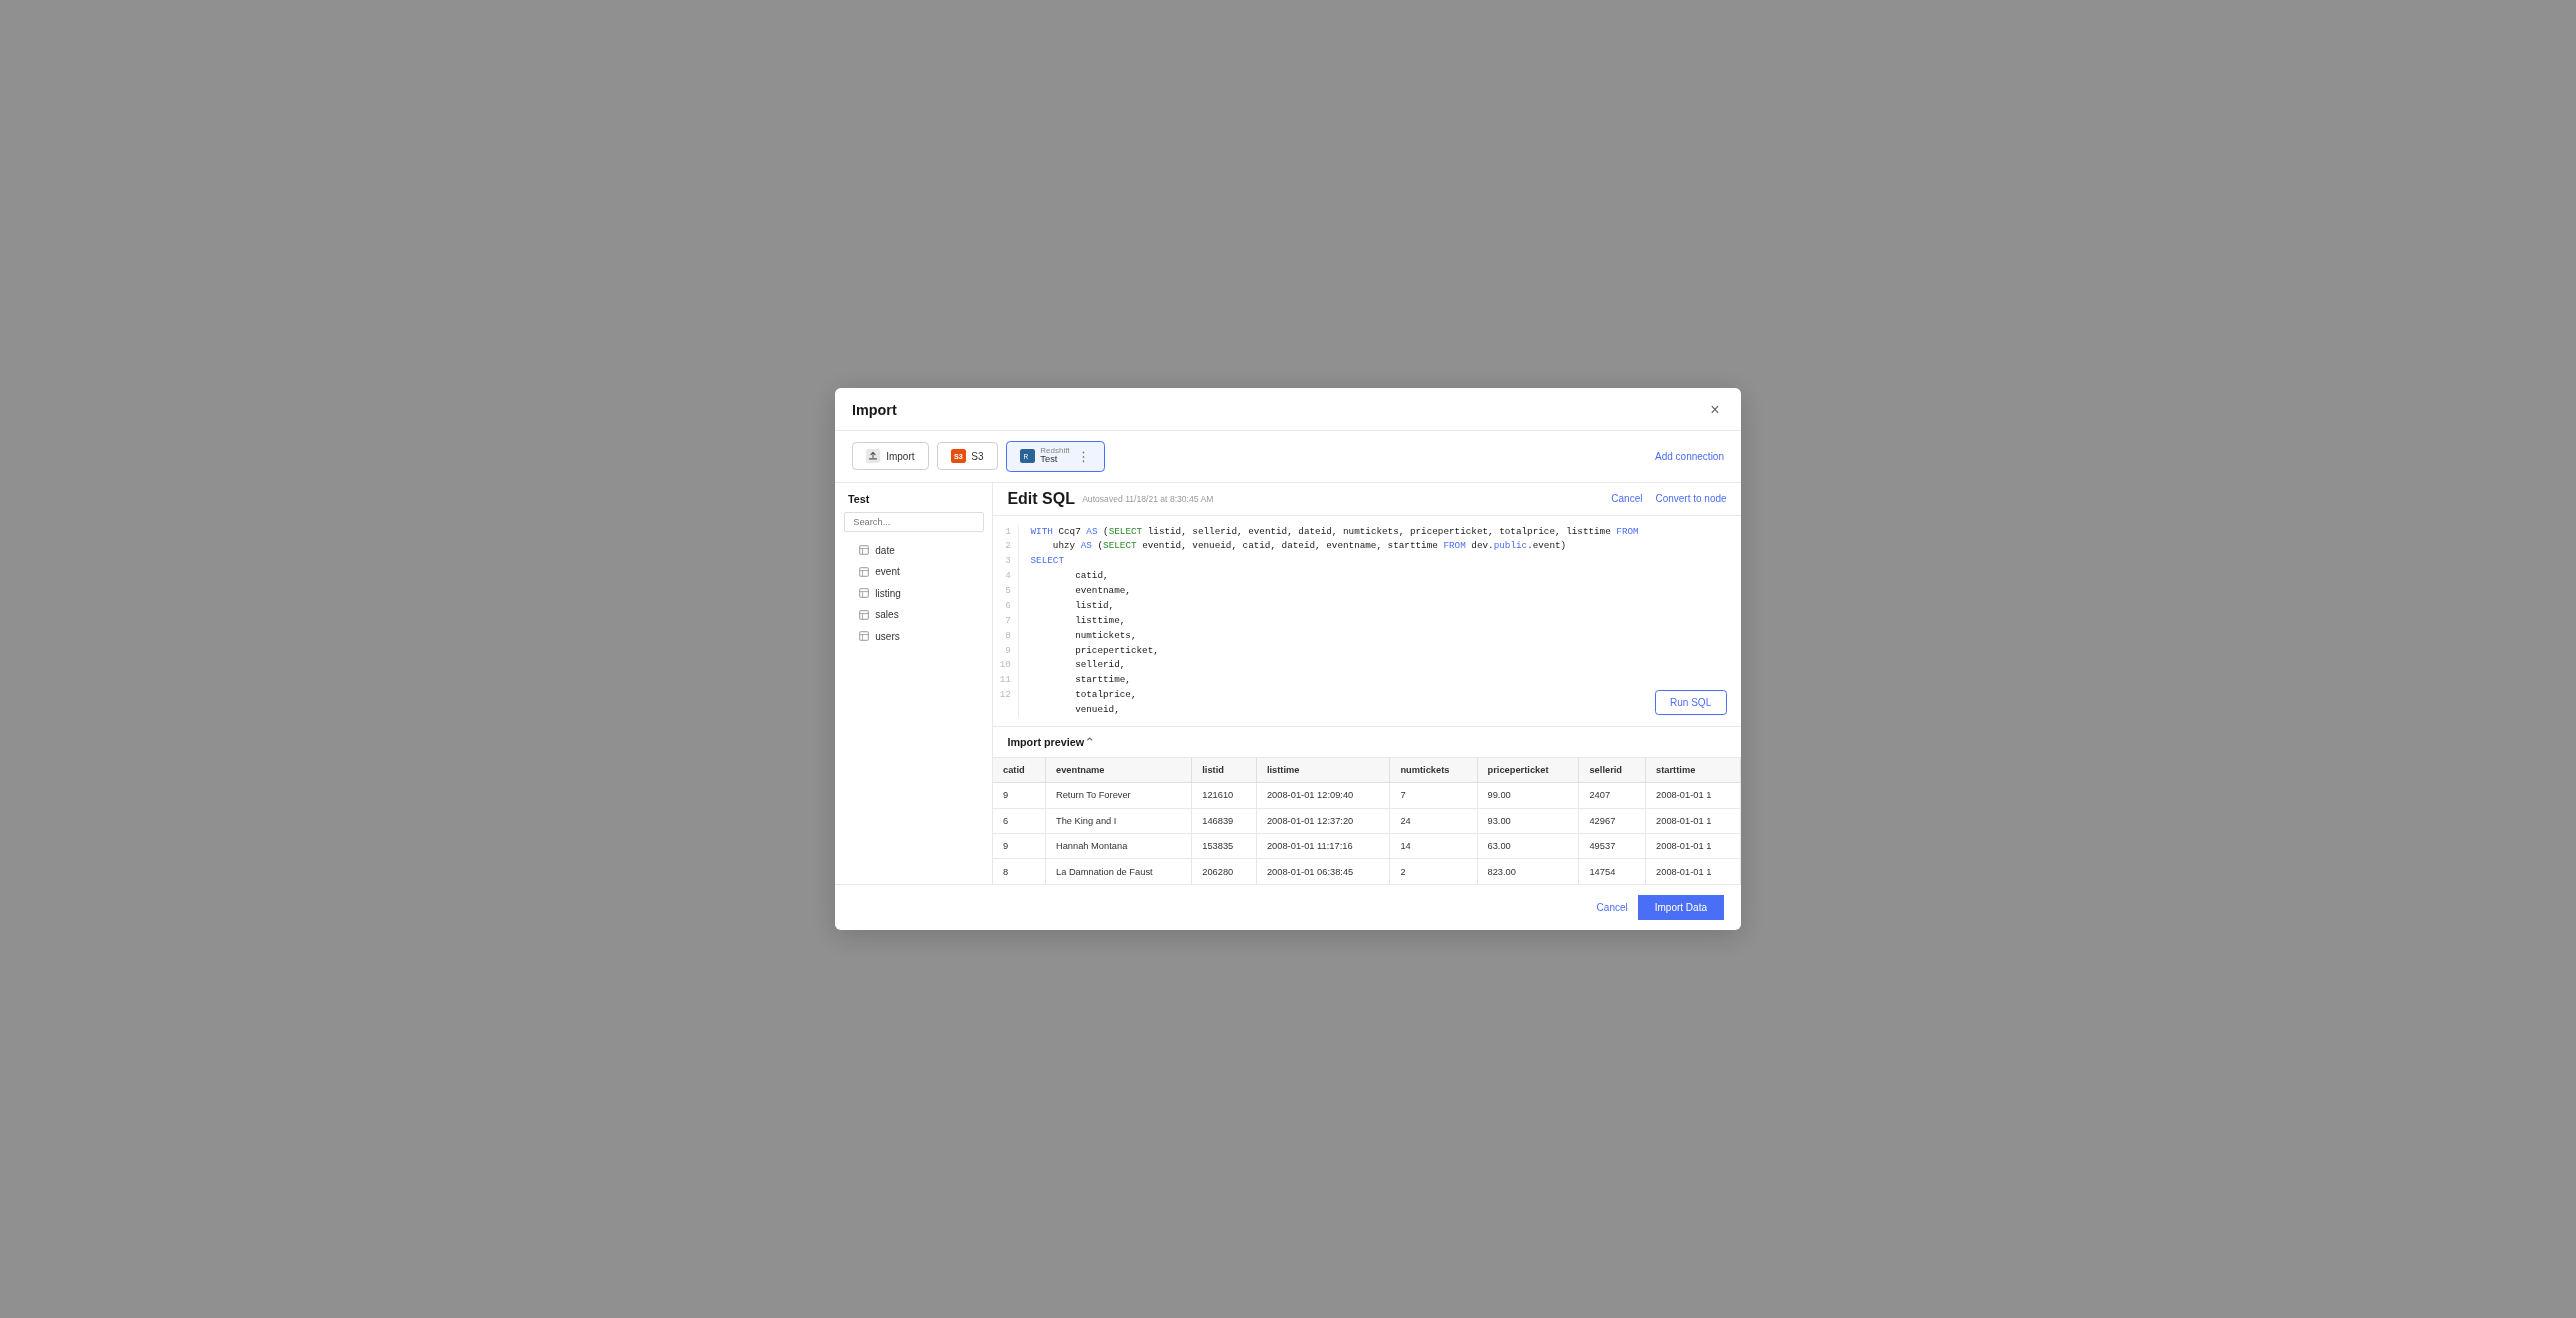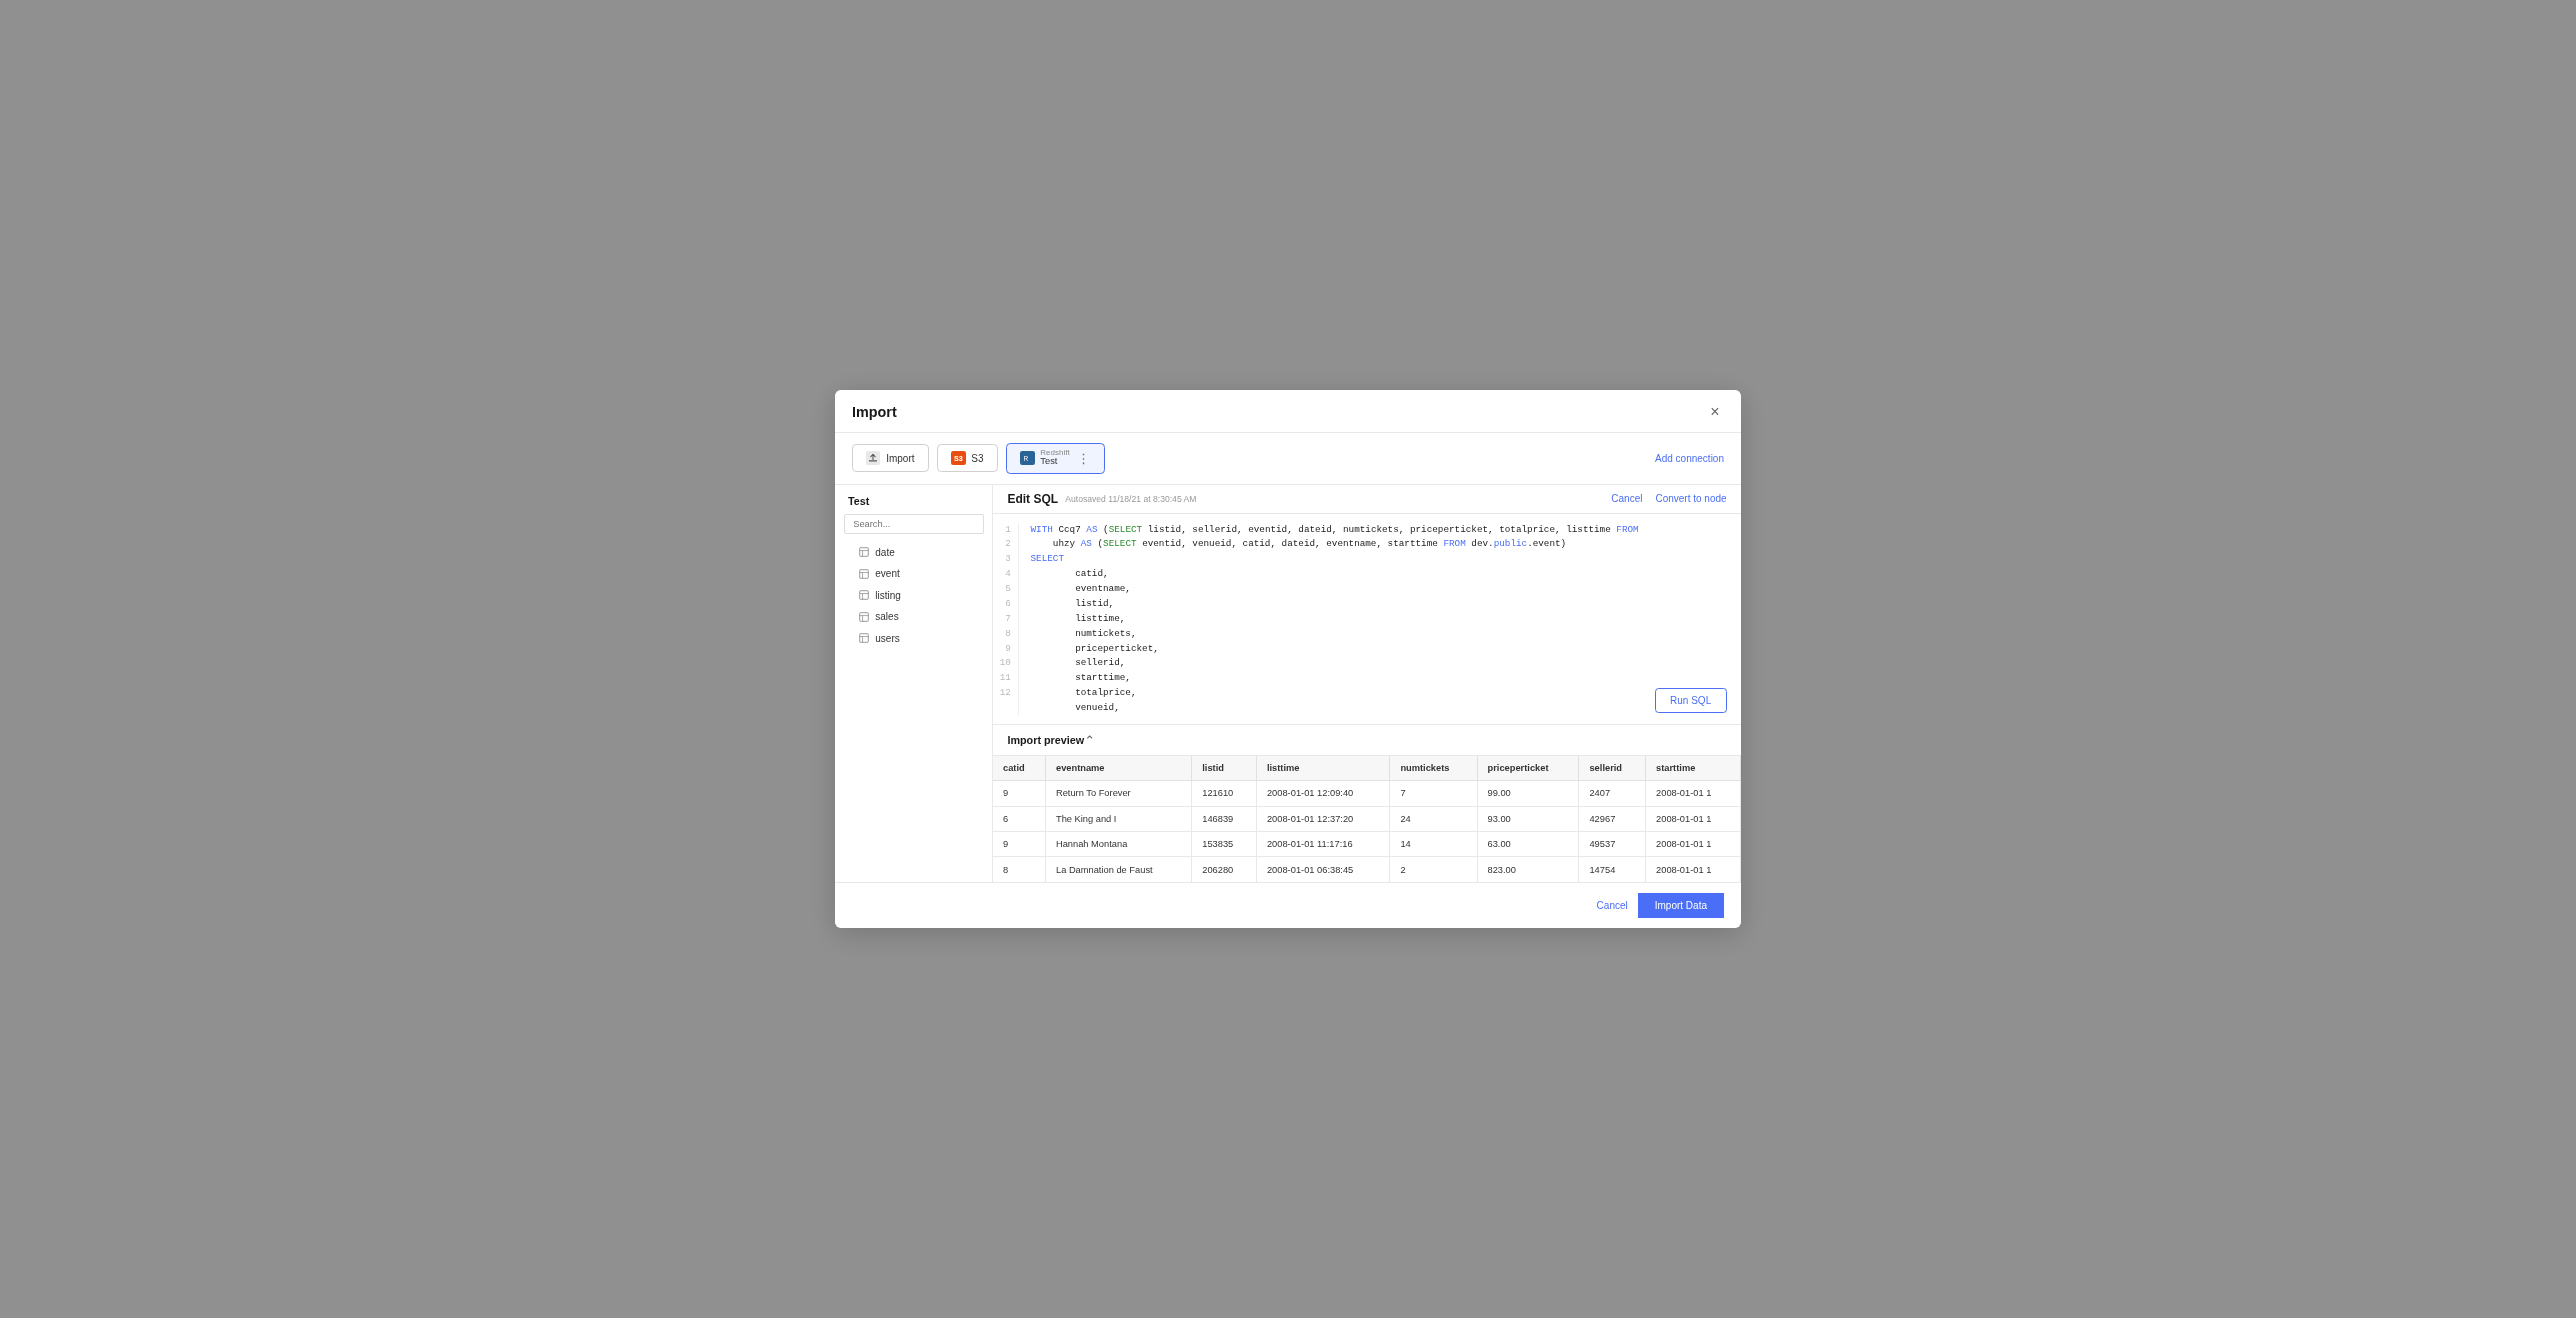--- a/index.html
+++ b/index.html
@@ -169,21 +169,21 @@
       justify-content: space-between;
       padding: 7.2px 14.4px;
       border-bottom: 0.7px solid #e8e8e8;
     }
     .sql-editor-title-area {
       display: flex;
       align-items: center;
       gap: 7.2px;
     }
     .sql-editor-title {
-      font-size: 12px;
+      font-size: 16px;
       font-weight: 600;
       color: #1a1a1a;
     }
     .autosaved {
       font-size: 8.6px;
       color: #999;
     }
     .sql-header-actions {
       display: flex;
       align-items: center;

